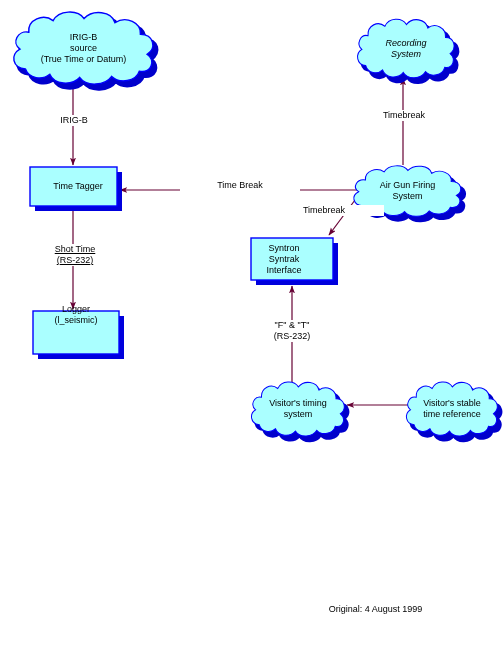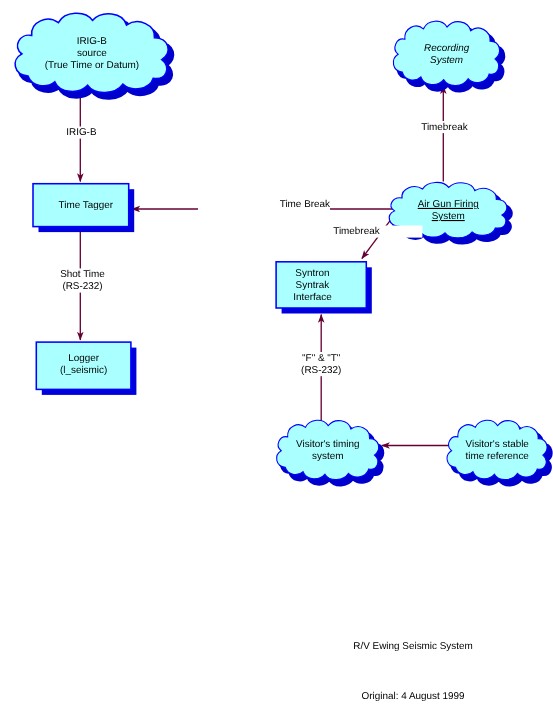--- a/index.html
+++ b/index.html
@@ -135,47 +135,46 @@
         </g>
         <g>
           <use href="#cloud-path" transform="translate(408,384) scale(0.7218045112781954,0.7894736842105263)" fill="#0000cc" stroke="#0000cc" stroke-width="3"></use>
           <use href="#cloud-path" transform="translate(404,379) scale(0.7218045112781954,0.7894736842105263)" fill="#aaffff" stroke="#0000ff" stroke-width="1.3"></use>
         </g>
       </g>
   </svg>
 
   <div id="labels-layer">
       <div class="edge-label" style="left: 14px; top: 115px; width: 120px;">IRIG-B</div>
-      <div class="edge-label" style="left: 15px; top: 244px; width: 120px;">Shot Time
+      <div class="edge-label" style="left: 15px; top: 244px; width: 120px; text-decoration: underline;">Shot Time
 (RS-232)</div>
-      <div class="edge-label" style="left: 180px; top: 180px; width: 120px; text-align: right;">Time Break</div>
+      <div class="edge-label" style="left: 180px; top: 180px; width: 120px;">Time Break</div>
       <div class="edge-label" style="left: 344px; top: 110px; width: 120px;">Timebreak</div>
       <div class="edge-label" style="left: 264px; top: 205px; width: 120px;">Timebreak</div>
       <div class="edge-label" style="left: 232px; top: 320px; width: 120px;">"F"  &amp; "T"
 (RS-232)</div>
       <div class="node-label" style="left: 10px; width: 147px; top: 31.5px;">IRIG-B
 source
 (True Time or Datum)</div>
       <div class="node-label" style="left: 355px; width: 102px; top: 37.5px; font-style: italic;">Recording
 System</div>
       <div class="node-label" style="left: 30px; width: 96px; top: 181px;">Time Tagger</div>
-      <div class="node-label" style="left: 351px; width: 113px; top: 180px; text-decoration: underline;">Air Gun Firing
+      <div class="node-label" style="left: 351px; width: 113px; top: 180px;">Air Gun Firing
 System</div>
       <div class="node-label" style="left: 251px; width: 66px; top: 242.5px;">Syntron
 Syntrak
 Interface</div>
-      <div class="node-label" style="left: 33px; width: 86px; top: 320px;">Logger
+      <div class="node-label" style="left: 33px; width: 86px; top: 304px;">Logger
 (l_seismic)</div>
       <div class="node-label" style="left: 249px; width: 98px; top: 398px;">Visitor's timing
 system</div>
       <div class="node-label" style="left: 404px; width: 96px; top: 398px;">Visitor's stable
 time reference</div>
     </div>
 
   <div class="footer-block" style="left:253px; top:570px; width:245px;">
-    <div>R/V Ewing Seismic System</div>
     <div style="height:11px;"></div>
     <div>Original: 4 August 1999</div>
     
     
   </div>
 
 </div>
 
 </body></html>

